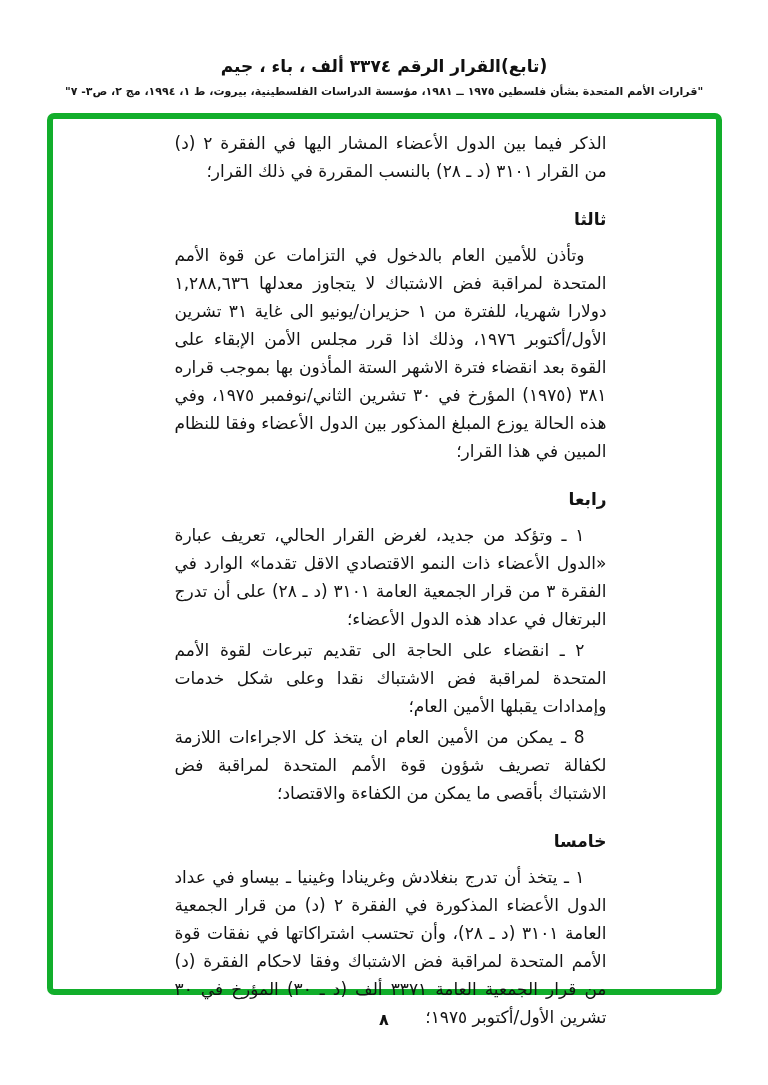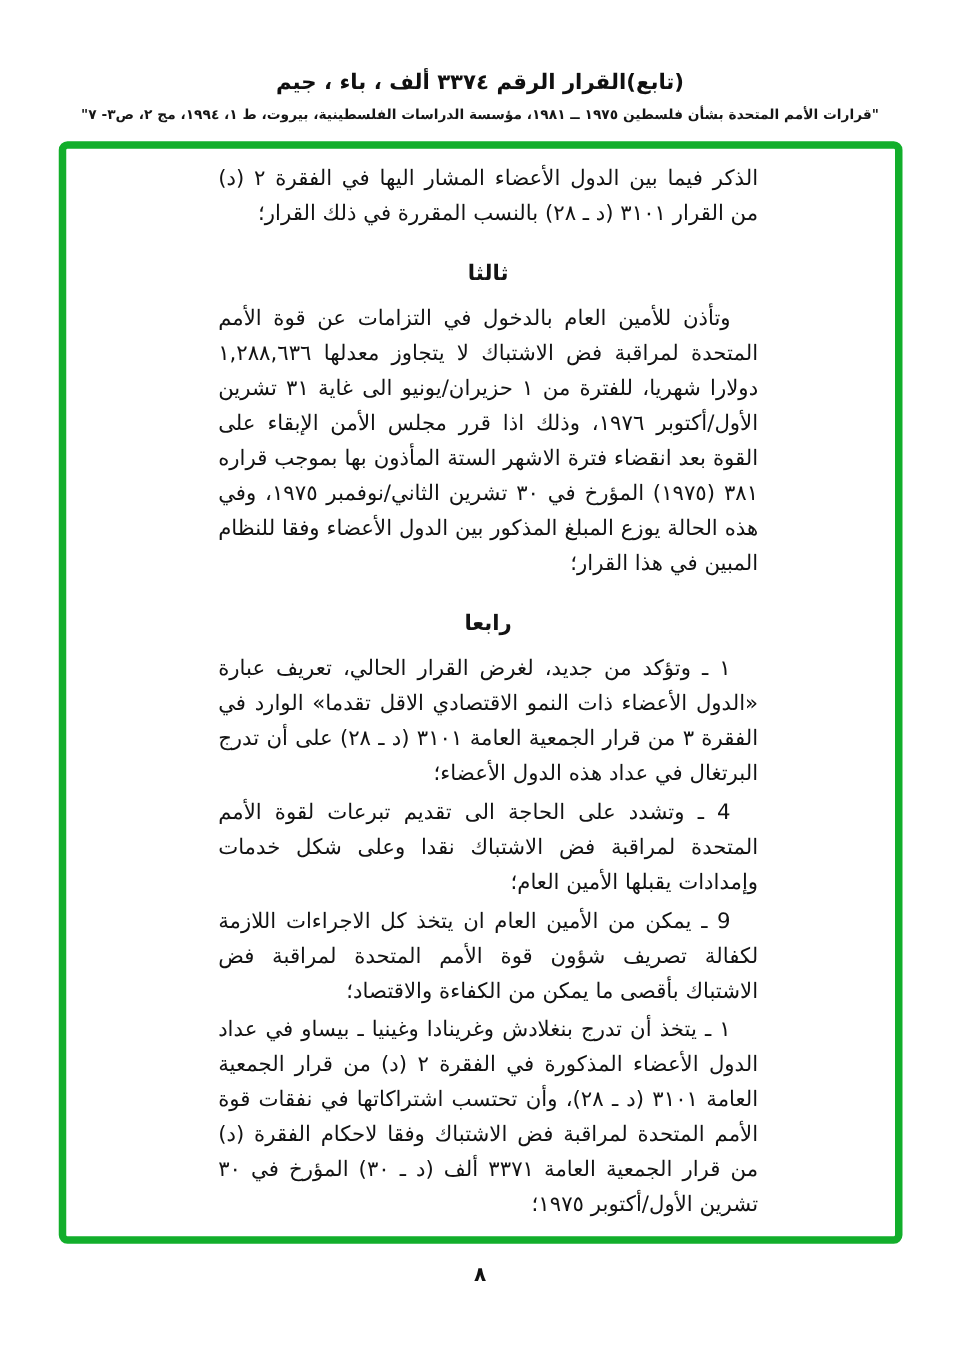--- a/index.html
+++ b/index.html
@@ -25,21 +25,21 @@
   }
   .content{
     width:432px;margin:0 auto;padding-top:10px;
     direction:rtl;text-align:justify;
     font-size:17px;line-height:28px;color:#131313;
   }
   .para{margin:0 0 3px 0;text-indent:22px;}
   .para.no-indent{text-indent:0;}
   .para b{font-weight:normal;}
   .sec{
-    margin:20px 0 8px 0;text-align:center;font-size:17px;font-weight:bold;
+    margin:20px 0 8px 0;text-align:right;font-size:17px;font-weight:bold;
   }
   .pagenum{
     position:absolute;left:0;top:1010px;width:768px;text-align:center;
     font-size:16px;font-weight:bold;color:#111;
   }
 </style>
 </head>
 <body>
 
 <div class="header">
@@ -50,21 +50,22 @@
 <div class="frame" style="border-color: rgb(18, 174, 43);">
   <div class="content">
 
     <p class="para no-indent"><span>الذكر فيما بين الدول الأعضاء المشار اليها في الفقرة ٢ (د) من القرار ٣١٠١ (د ـ ٢٨) بالنسب المقررة في ذلك القرار؛</span></p>
 
     <h3 class="sec">ثالثا</h3>
     <p class="para"><b>وتأذن</b><span> للأمين العام بالدخول في التزامات عن قوة الأمم المتحدة لمراقبة فض الاشتباك لا يتجاوز معدلها ١,٢٨٨,٦٣٦ دولارا شهريا، للفترة من ١ حزيران/يونيو الى غاية ٣١ تشرين الأول/أكتوبر ١٩٧٦، وذلك اذا قرر مجلس الأمن الإبقاء على القوة بعد انقضاء فترة الاشهر الستة المأذون بها بموجب قراره ٣٨١ (١٩٧٥) المؤرخ في ٣٠ تشرين الثاني/نوفمبر ١٩٧٥، وفي هذه الحالة يوزع المبلغ المذكور بين الدول الأعضاء وفقا للنظام المبين في هذا القرار؛</span></p>
 
     <h3 class="sec">رابعا</h3>
     <p class="para"><span>١ ـ </span><b>وتؤكد من جديد</b><span>، لغرض القرار الحالي، تعريف عبارة «الدول الأعضاء ذات النمو الاقتصادي الاقل تقدما» الوارد في الفقرة ٣ من قرار الجمعية العامة ٣١٠١ (د ـ ٢٨) على أن تدرج البرتغال في عداد هذه الدول الأعضاء؛</span></p>
-    <p class="para"><span>4 ـ </span><b>وتشدد</b><span> على الحاجة الى تقديم تبرعات لقوة الأمم المتحدة لمراقبة فض الاشتباك نقدا وعلى شكل خدمات وإمدادات يقبلها الأمين العام؛</span></p>
-    <p class="para"><span>9 ـ </span><b>يمكن</b><span> من الأمين العام ان يتخذ كل الاجراءات اللازمة لكفالة تصريف شؤون قوة الأمم المتحدة لمراقبة فض الاشتباك بأقصى ما يمكن من الكفاءة والاقتصاد؛</span></p>
+    <p class="para"><span>٢ ـ </span><b>انقضاء</b><span> على الحاجة الى تقديم تبرعات لقوة الأمم المتحدة لمراقبة فض الاشتباك نقدا وعلى شكل خدمات وإمدادات يقبلها الأمين العام؛</span></p>
+    <p class="para"><span>8 ـ </span><b>يمكن</b><span> من الأمين العام ان يتخذ كل الاجراءات اللازمة لكفالة تصريف شؤون قوة الأمم المتحدة لمراقبة فض الاشتباك بأقصى ما يمكن من الكفاءة والاقتصاد؛</span></p>
 
+    <h3 class="sec">خامسا</h3>
     <p class="para"><span>١ ـ </span><b>يتخذ</b><span> أن تدرج بنغلادش وغرينادا وغينيا ـ بيساو في عداد الدول الأعضاء المذكورة في الفقرة ٢ (د) من قرار الجمعية العامة ٣١٠١ (د ـ ٢٨)، وأن تحتسب اشتراكاتها في نفقات قوة الأمم المتحدة لمراقبة فض الاشتباك وفقا لاحكام الفقرة (د) من قرار الجمعية العامة ٣٣٧١ ألف (د ـ ٣٠) المؤرخ في ٣٠  تشرين الأول/أكتوبر ١٩٧٥؛</span></p>
 
   </div>
 </div>
 
 <div class="pagenum">٨</div>
 
 </body></html>

